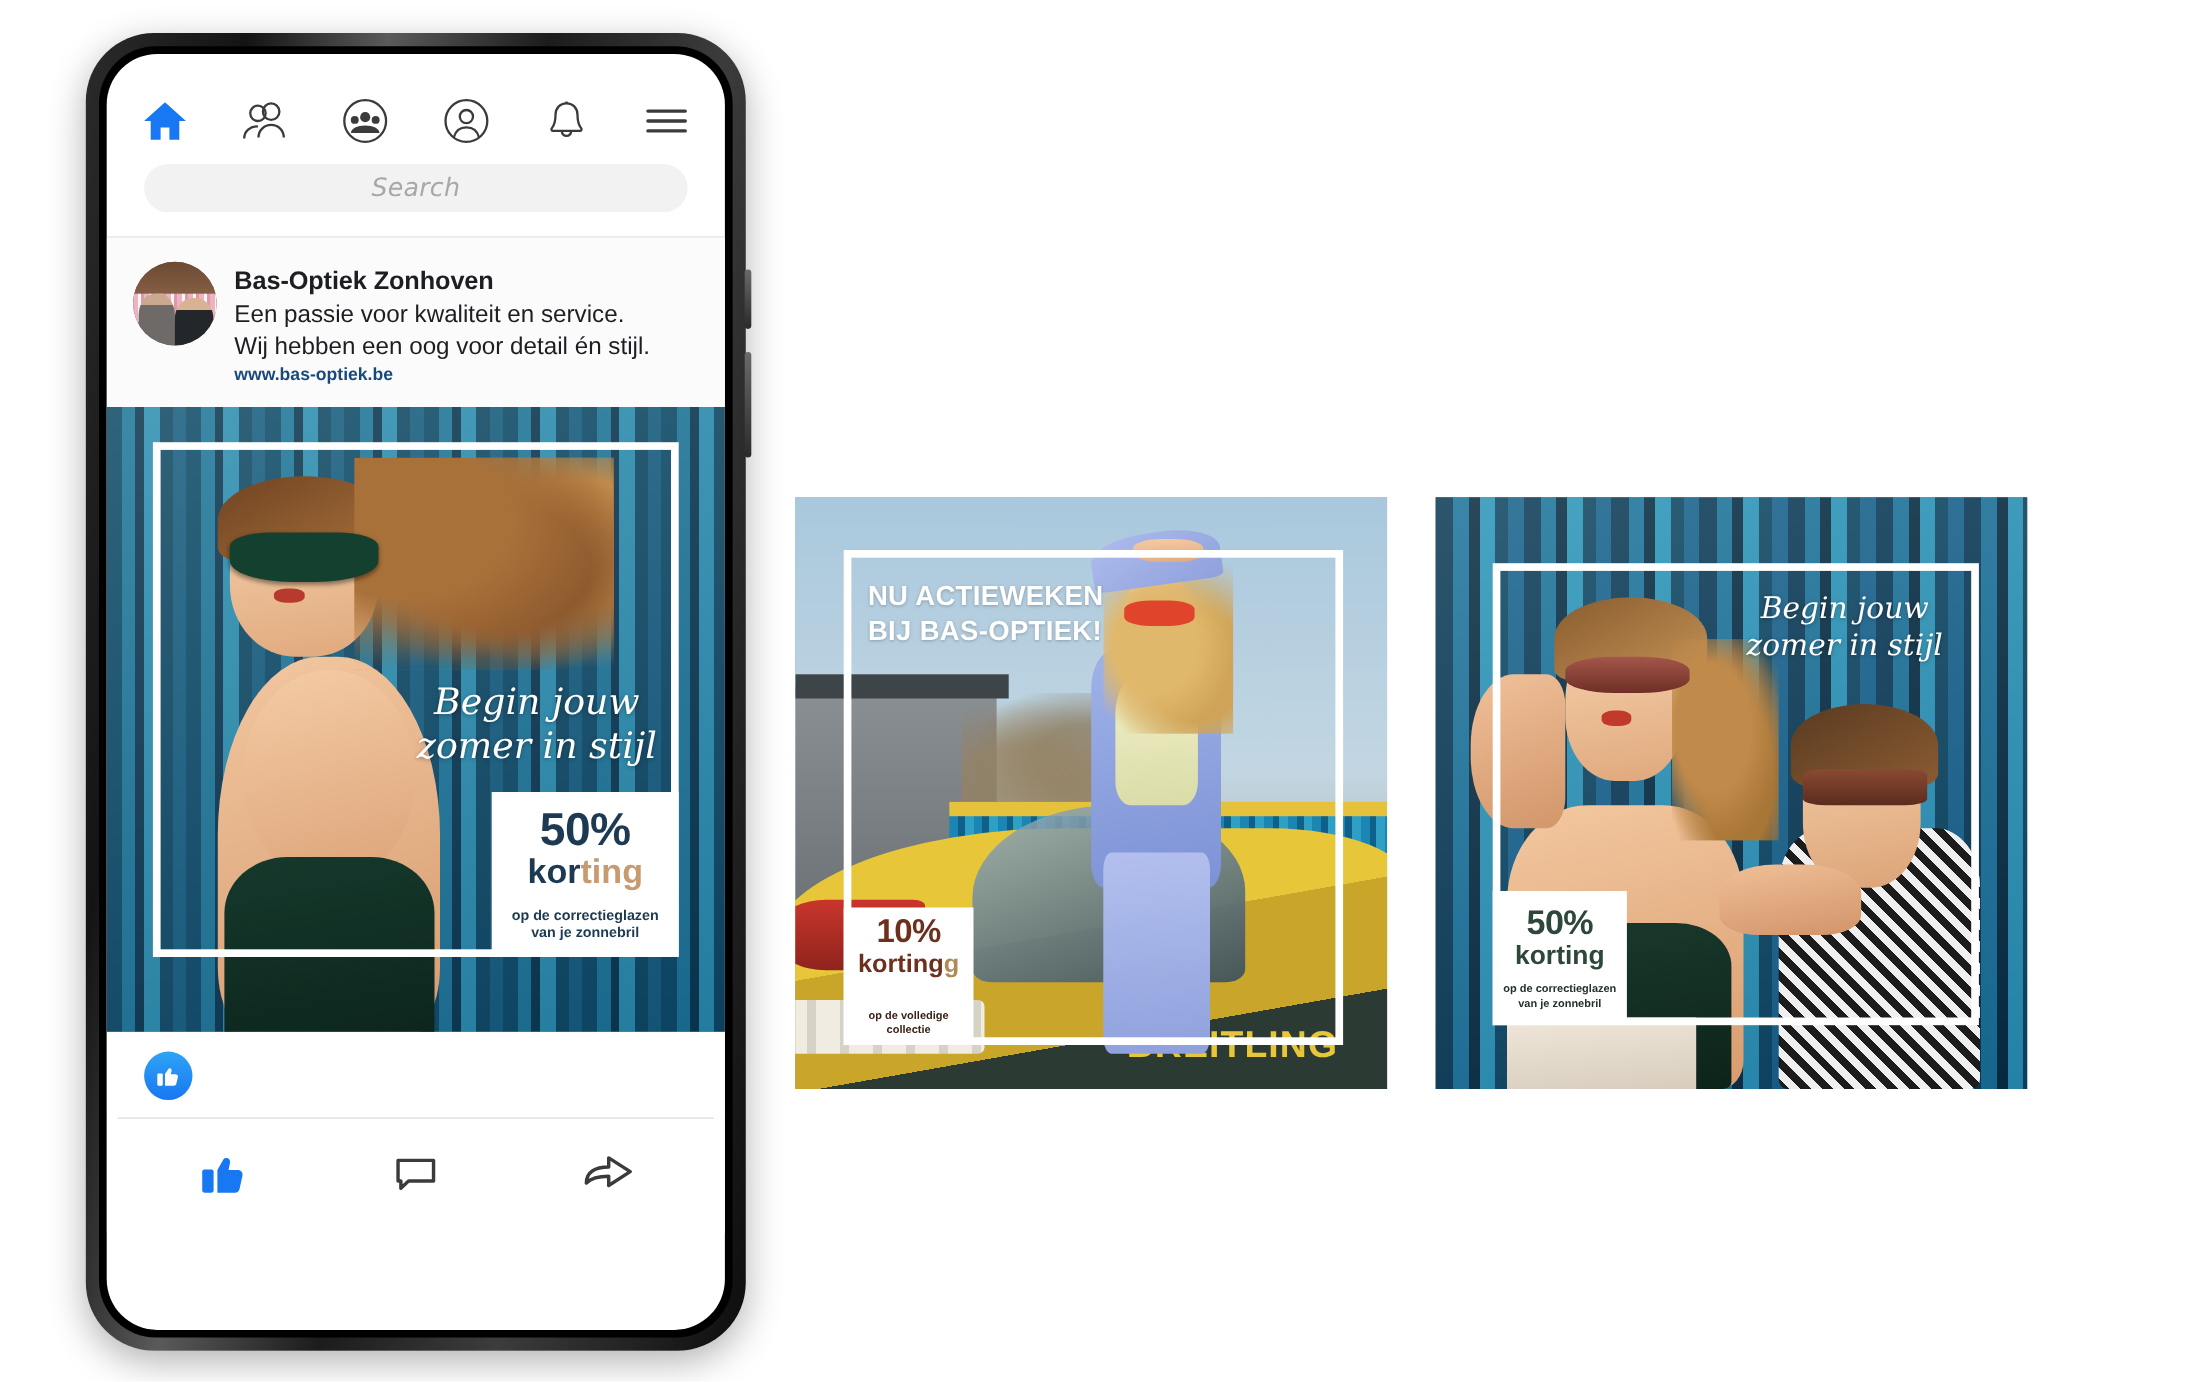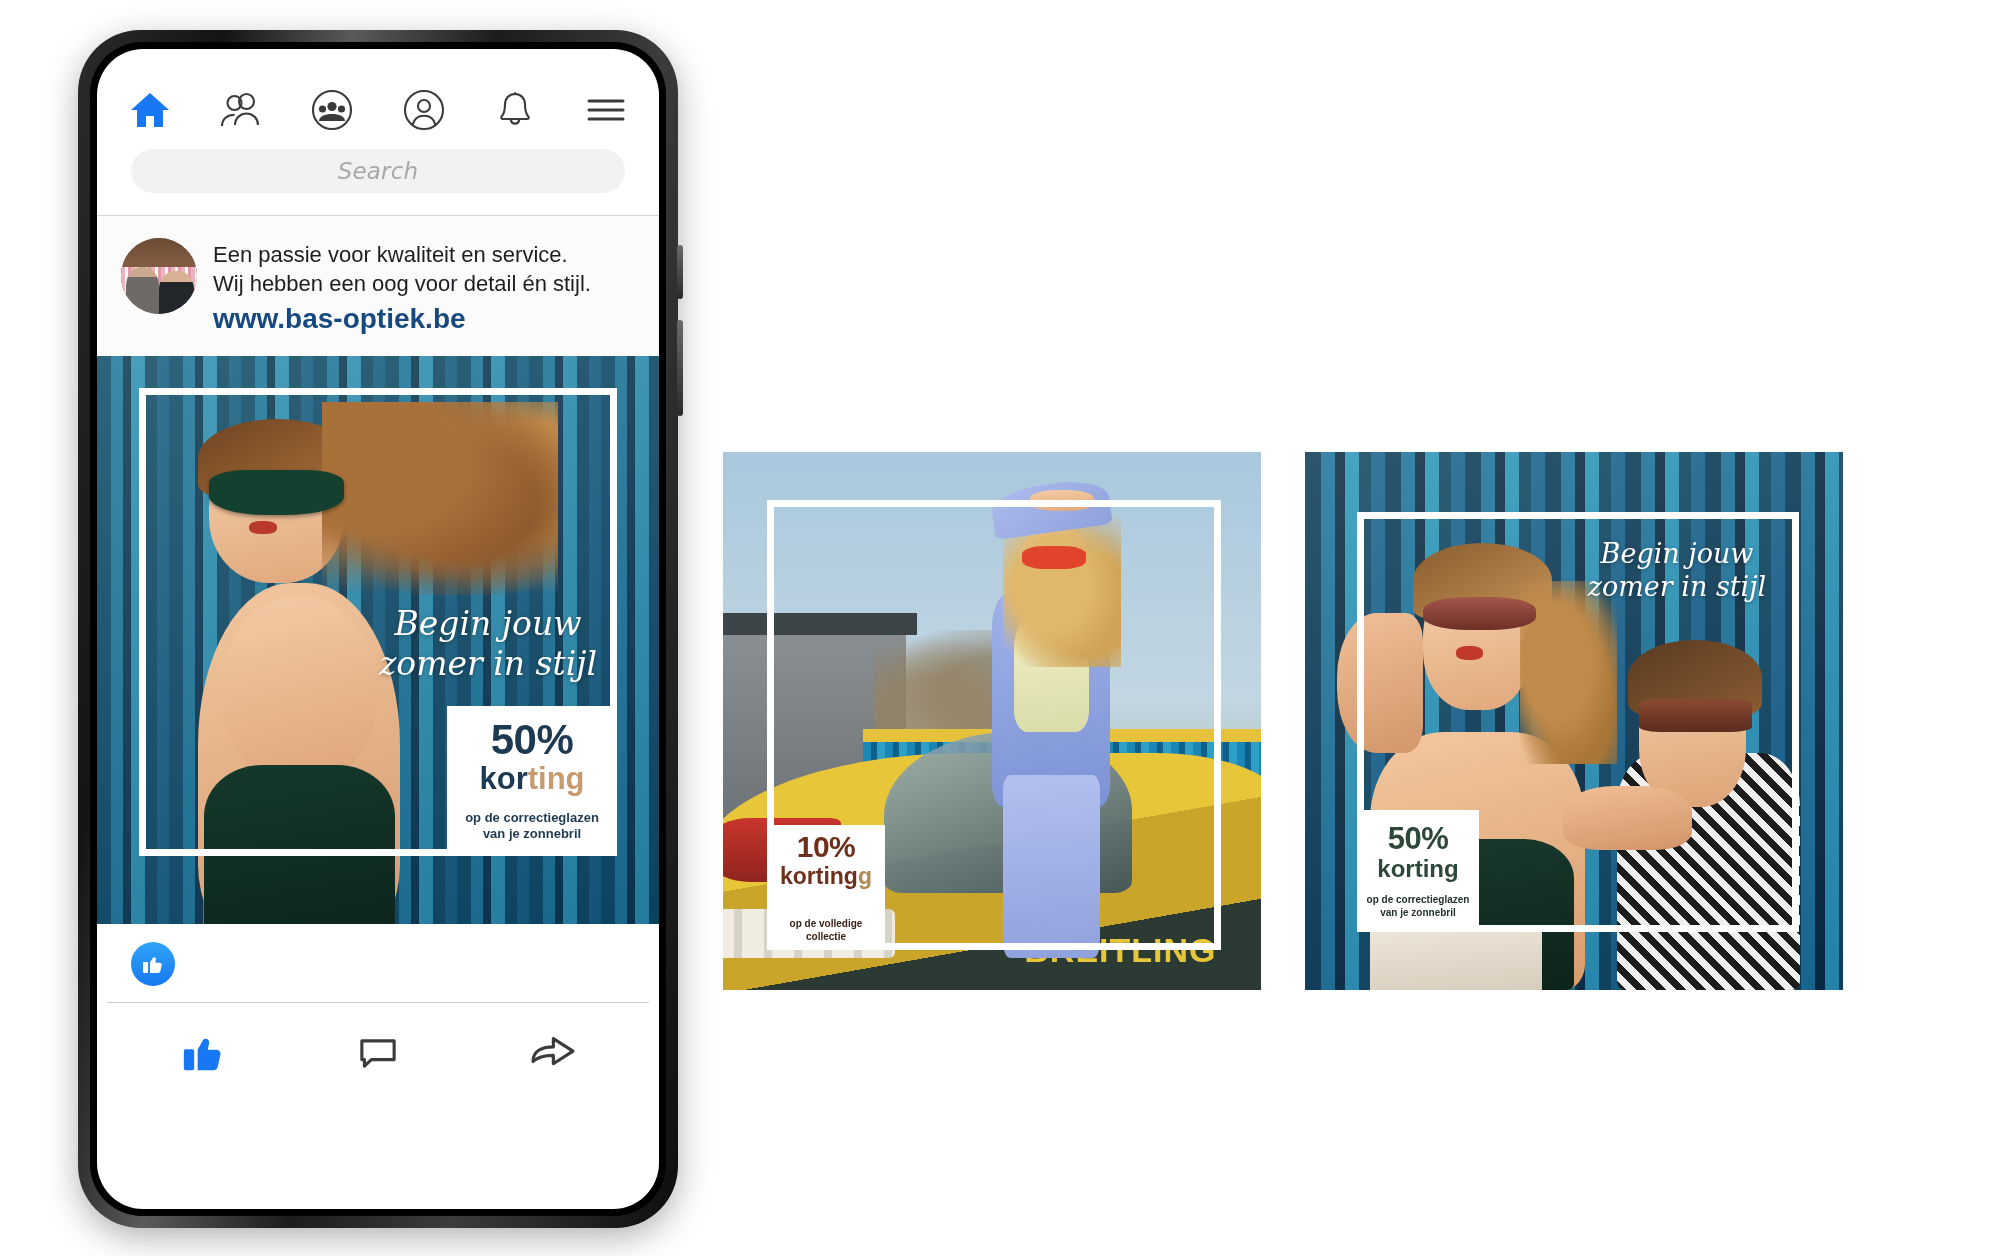--- a/index.html
+++ b/index.html
@@ -63,21 +63,21 @@
   .avatar .av-top { position:absolute; inset:0 0 52% 0; background:linear-gradient(180deg,#6c4a33,#8a6348); }
   .avatar .av-shelf { position:absolute; left:0; right:0; top:38%; height:34%;
     background: repeating-linear-gradient(90deg,#f3b8c8 0 4px,#ffffff 4px 7px,#e59bb0 7px 10px); opacity:.95; }
   .avatar .av-p1 { position:absolute; left:6%; bottom:0; width:44%; height:62%;
     background:linear-gradient(180deg,#caa98e 0 22%,#6e6a68 22% 100%); border-radius:42% 42% 0 0; }
   .avatar .av-p2 { position:absolute; right:4%; bottom:0; width:46%; height:56%;
     background:linear-gradient(180deg,#d8b293 0 26%,#23262b 26% 100%); border-radius:44% 44% 0 0; }
   .post-txt { padding-top: 2px; }
   .post-name { font-size: 23px; font-weight: bold; color: #1c1e21; letter-spacing: -.1px; line-height: 1.34; }
   .post-line { font-size: 22px; color: #1c1e21; line-height: 1.34; }
-  .post-url { font-size: 28px; font-weight: bold; color: #17497f; line-height: 1.4; }
+  .post-url { font-size: 16px; font-weight: bold; color: #17497f; line-height: 1.4; }
 
   
   .creative { position: relative; overflow: hidden; background: #737373; }
   .blue-slats {
     position: absolute; inset: 0;
     background:
       repeating-linear-gradient(90deg,
         #0d4f74 0 14px, #1d7ba6 14px 26px, #0a3b5c 26px 34px,
         #2a93bd 34px 48px, #0e4d70 48px 60px, #15628c 60px 72px);
   }
@@ -185,20 +185,21 @@
         <div class="nav-sep"></div>
 
         <div class="post-head">
           <div class="avatar">
             <div class="av-top"></div>
               <div class="av-shelf"></div>
             <div class="av-p1"></div>
               <div class="av-p2"></div>
           </div>
           <div class="post-txt">
+            <div class="post-name">Bas-Optiek Zonhoven</div>
             <div class="post-line">Een passie voor kwaliteit en service.</div>
             <div class="post-line">Wij hebben een oog voor detail én stijl.</div>
             <div class="post-url">www.bas-optiek.be</div>
           </div>
         </div>
 
         <div class="creative" style="width:100%; height:568px;">
           <div class="blue-slats"></div>
           <div class="sun-wash"></div>
 
@@ -295,20 +296,22 @@
       <div style="position:absolute;left:52%;top:10%;width:22%;height:30%;
                   background:radial-gradient(ellipse at 40% 50%,#e0b86c 0 38%,rgba(224,184,108,0) 72%),
                              radial-gradient(ellipse at 72% 62%,#cfa458 0 36%,rgba(207,164,88,0) 70%);"></div>
       <div style="position:absolute;left:55.5%;top:17.5%;width:12%;height:4.2%;background:#e0452c;border-radius:36%;"></div>
       <div style="position:absolute;left:50%;top:6%;width:22%;height:9%;background:linear-gradient(150deg,#aebcec,#8fa1dd);border-radius:44% 44% 10% 10%;transform:rotate(-8deg);"></div>
       <div style="position:absolute;left:57%;top:7%;width:12%;height:4%;background:linear-gradient(175deg,#f5cda6,#e0a87c);border-radius:40%;"></div>
     </div>
 
     <div class="white-frame" style="left:44px; top:48px; right:40px; bottom:40px;"></div>
 
+    <div style="position:absolute;left:66px;top:74px;color:#fff;font-size:25px;font-weight:bold;line-height:1.28;white-space:pre-line;letter-spacing:.3px;text-shadow:0 1px 3px rgba(0,0,0,.25);">NU ACTIEWEKEN
+BIJ BAS-OPTIEK!</div>
 
     <div class="badge" style="left:44px; bottom:40px; width:118px; height:125px;">
       <div class="pct" style="font-size:30px;color:#6e2f1c;">10%</div>
       <div class="kort" style="font-size:23px;margin-top:2px;">
         <span style="color:#6e2f1c;">korting</span><span style="color:#b08a52;">g</span>
       </div>
       <div class="sub" style="font-size:10px;color:#3a2219;margin-top:28px;">op de volledige</div>
       <div class="sub" style="font-size:10px;color:#3a2219;">collectie</div>
     </div>
   </div>

